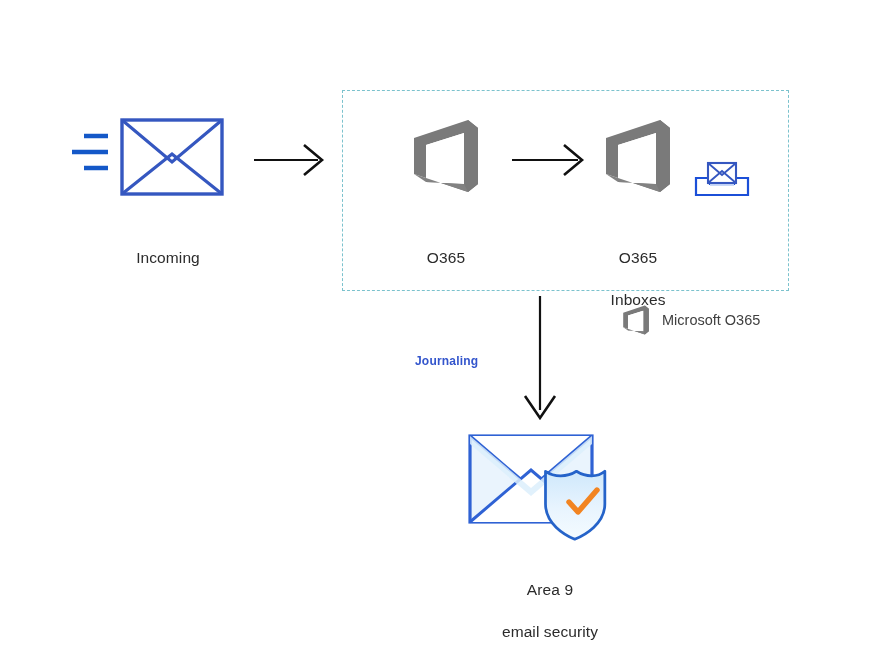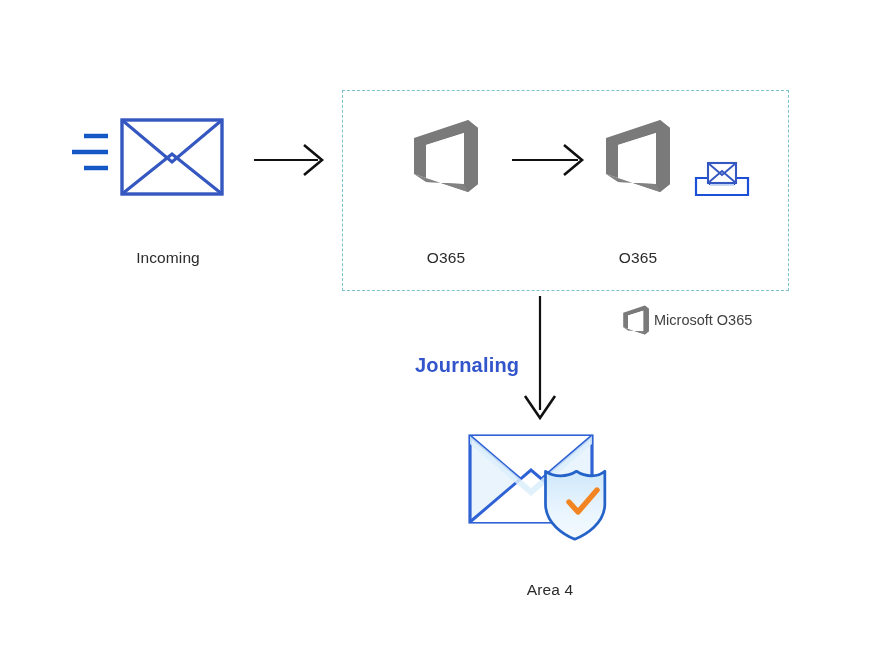--- a/index.html
+++ b/index.html
@@ -70,34 +70,34 @@
   
   #arrow-incoming-to-o365 { left: 254px; top: 140px; width: 74px; height: 40px; }
   #arrow-mx-to-inbox      { left: 512px; top: 140px; width: 78px; height: 40px; }
   #arrow-journaling       { left: 512px; top: 296px; width: 58px; height: 126px; }
 
   
   #journaling-label {
     position: absolute;
     left: 415px;
     top: 354px;
-    font-size: 20px;
+    font-size: 12px;
     font-weight: bold;
     color: #3355cc;
     letter-spacing: 0.2px;
   }
 
   
   #legend-microsoft-o365 {
     position: absolute;
     left: 620px;
     top: 302px;
     display: flex;
     align-items: center;
-    gap: 2px;
+    gap: 10px;
   }
   #legend-microsoft-o365 .legend-text {
     font-size: 14.5px;
     color: #404040;
     white-space: nowrap;
   }
 
   
   #area1-icon { left: 465px; top: 430px; width: 170px; height: 118px; }
   #area1-caption { left: 460px; top: 558px; width: 180px; }
@@ -163,20 +163,21 @@
   <div class="node" id="o365-inbox-icon">
     <svg width="80" height="88" viewBox="0 0 80 88">
       <path d="M62 8 L72 16 L72 72 L62 80 Z" fill="#6e6e6e"></path>
       <path d="M62 8 L8 26 L8 62 L20 70 L20 33 L58 21 L58 72 L20 70 L8 62 L62 80 L72 72 L72 16 Z" fill="#7a7a7a"></path>
       <path d="M20 33 L58 21 L58 72 L20 70 Z" fill="#ffffff"></path>
       <path d="M8 62 L62 80 L58 72 L20 70 Z" fill="#828282"></path>
     </svg>
   </div>
   <div class="caption" id="o365-inbox-caption">
     <span class="line">O365</span>
+    <span class="line">Inboxes</span>
   </div>
 
   <div class="node" id="inbox-tray-icon">
     <svg width="56" height="38" viewBox="0 0 56 38">
 
       <path d="M2 18 L16 18 L16 24 L40 24 L40 18 L54 18 L54 35 L2 35 Z" fill="#ffffff" stroke="#1b4fd8" stroke-width="2.2" stroke-linejoin="miter"></path>
       <rect x="16" y="22" width="24" height="4" fill="#c9d8f7"></rect>
 
       <rect x="14" y="3" width="28" height="20" fill="#ffffff" stroke="#3557c0" stroke-width="2.1"></rect>
       <path d="M14 3 L28 15 L42 3" fill="none" stroke="#3557c0" stroke-width="1.9"></path>
@@ -220,16 +221,17 @@
       <path d="M5 92 L66 40 L127 92" fill="#ffffff" stroke="#2f62d4" stroke-width="3"></path>
       <path d="M5 6 L66 58 L127 6 L127 14 L66 66 L5 14 Z" fill="#dceefb" opacity="0.85"></path>
 
       <path d="M103 42 C113 49 128 49 139 42 C150 49 164 49 172 42 L172 80
                C172 103 149 116 137 121 C125 116 103 103 103 80 Z" transform="translate(-27,0) scale(0.86) translate(22,6)" fill="url(#shieldGrad)" stroke="#2563c9" stroke-width="3.2" stroke-linejoin="round"></path>
 
       <path d="M104 72 L113 82 L132 60" fill="none" stroke="#f28421" stroke-width="5.4" stroke-linecap="round" stroke-linejoin="round"></path>
     </svg>
   </div>
   <div class="caption" id="area1-caption">
-    <span class="line">Area 4</span>
+    <span class="line">Area 9</span>
+    <span class="line">email security</span>
   </div>
 
 </div>
 
 </body></html>

